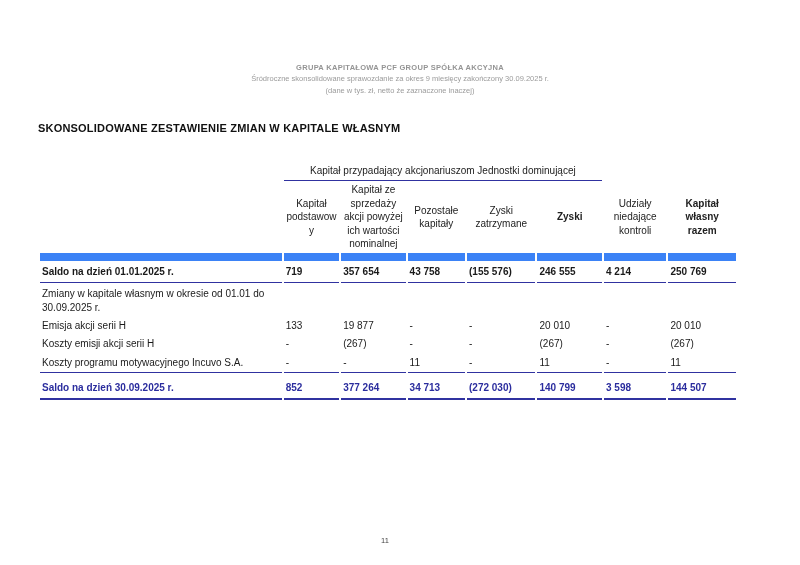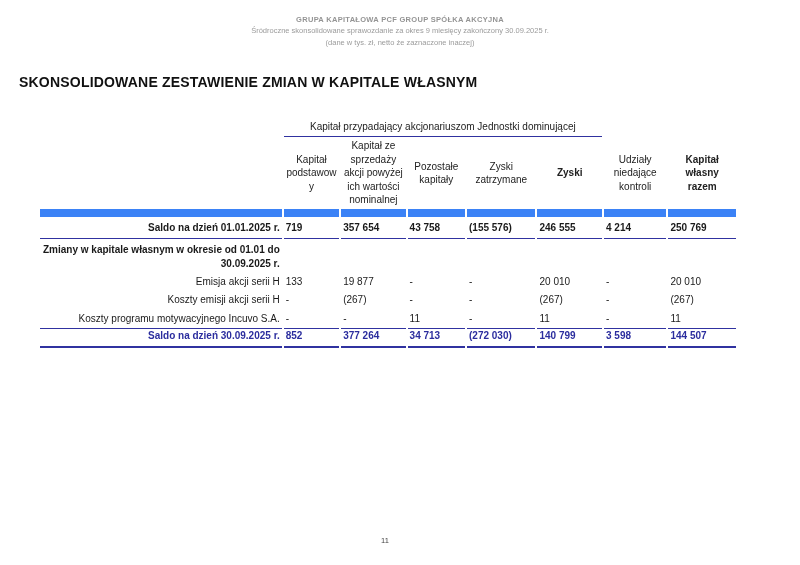--- a/index.html
+++ b/index.html
@@ -12,30 +12,31 @@
     color: #1a1a1a;
     overflow: hidden;
   }
   
   .report-header {
     padding-top: 14px;
     text-align: center;
     color: #9b9b9b;
     font-size: 7.5px;
     line-height: 1.5;
+    margin-top: 48px;
   }
   .report-header .company {
     font-weight: bold;
     letter-spacing: 0.3px;
     color: #949494;
   }
   
   .doc-title {
-    margin: 26px 0 0 19px;
-    font-size: 14px;
+    margin: 26px 0 0 38px;
+    font-size: 11px;
     font-weight: bold;
     letter-spacing: 0.2px;
     color: #111111;
   }
   
   table.equity {
     margin: 28px 0 0 38px;
     width: 700px;
     table-layout: fixed;
     border-collapse: separate;
@@ -57,39 +58,39 @@
     padding-bottom: 3px;
     color: #222;
   }
   .hdr-row th {
     text-align: center;
     border-bottom: 8px solid #3b82f6;
     padding: 4px 1px 5px 1px;
     color: #222;
   }
   .hdr-row th.strong { font-weight: bold; }
-  td.lbl { text-align: right; padding-left: 2px; }
+  td.lbl { text-align: left; padding-left: 2px; }
   td.num { padding-right: 2px; }
   td.strong { font-weight: bold; }
   tr.row-opening td {
     font-weight: bold;
     border-bottom: 1px solid #3032a0;
     padding-top: 4px; padding-bottom: 4px;
   }
   tr.row-section td {
-    font-weight: bold;
+    font-weight: normal;
     padding-top: 4px; padding-bottom: 2px;
   }
   tr.row-data td { padding-top: 2.5px; padding-bottom: 2.5px; }
   tr.row-closing td {
     font-weight: bold;
     color: #2b2d9e;
     border-top: 1px solid #3032a0;
     border-bottom: 2px solid #3032a0;
-    padding-top: 0; padding-bottom: 4px;
+    padding-top: 8px; padding-bottom: 4px;
   }
   
   .page-footer {
     position: absolute;
     top: 536px;
     left: 0;
     width: 770px;
     text-align: center;
     font-size: 7.5px;
     color: #444444;

